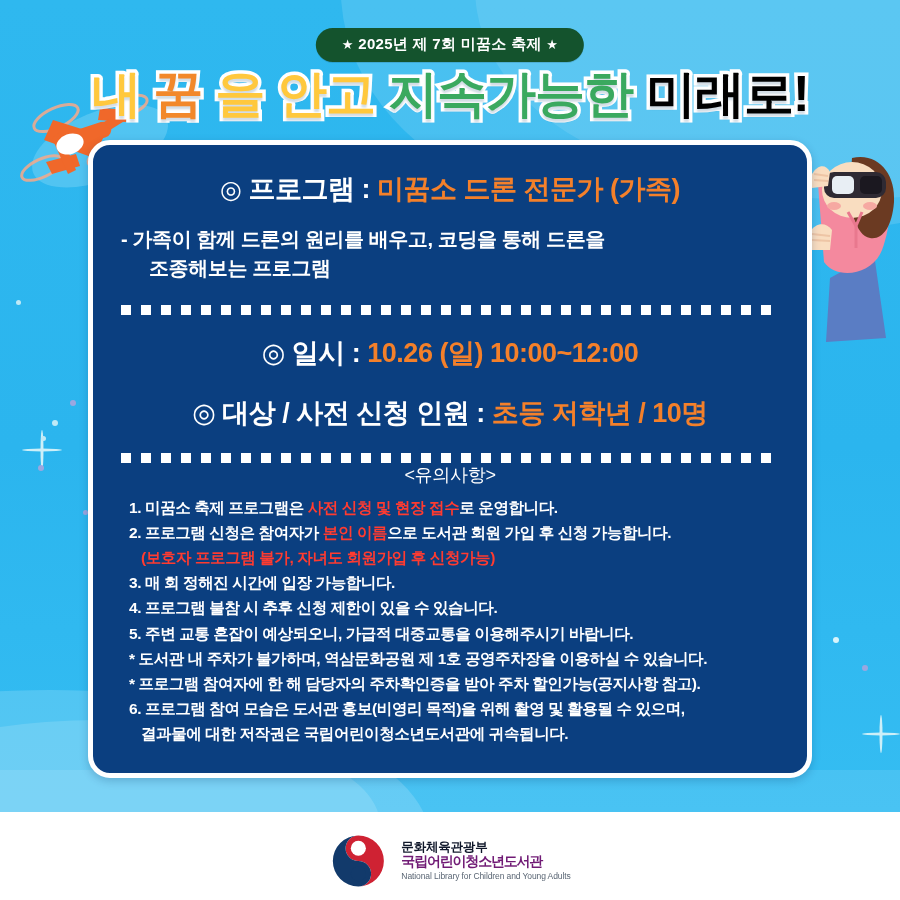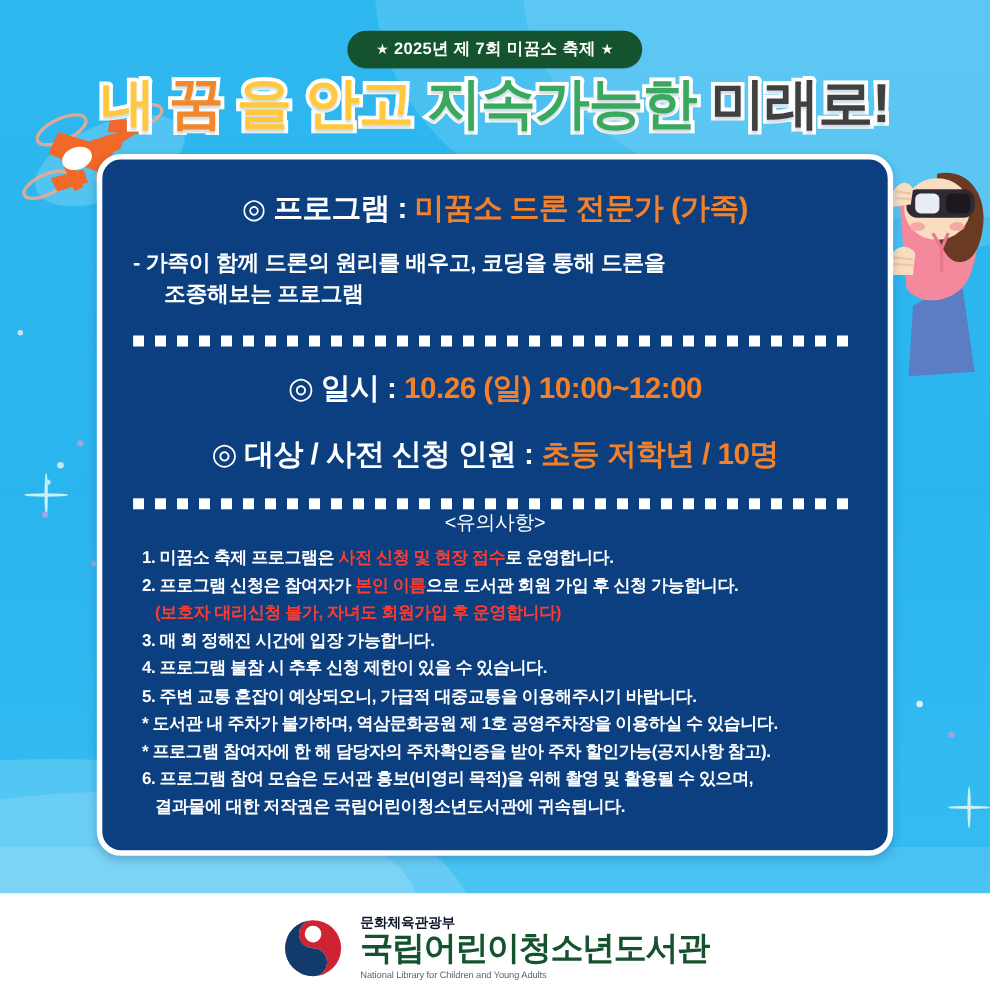--- a/index.html
+++ b/index.html
@@ -118,21 +118,21 @@
     white-space: nowrap;
   }
   .title span {
     -webkit-text-stroke: 7px #ffffff;
     paint-order: stroke fill;
     text-shadow: 0 3px 2px rgba(0,60,110,0.18);
   }
   .t-yellow { color: #ffc83d; }
   .t-orange { color: #f2882a; }
   .t-green  { color: #3aa95f; }
-  .t-blue   { color: #404040; }
+  .t-blue   { color: #000000; }
 
   
   .drone {
     position: absolute;
     left: 8px; top: 74px;
     width: 180px; height: 150px;
   }
   .character {
     position: absolute;
     right: 0px; top: 128px;
@@ -227,23 +227,23 @@
   }
   .taegeuk { width: 58px; height: 58px; flex: 0 0 auto; }
   .logo-text { line-height: 1.12; }
   .logo-ministry {
     font-size: 12.5px;
     font-weight: bold;
     color: #0f172a;
     letter-spacing: -0.2px;
   }
   .logo-library {
-    font-size: 30px;
-    font-weight: bold;
-    color: #14532d;
+    font-size: 14px;
+    font-weight: bold;
+    color: #701a75;
     letter-spacing: -1.2px;
   }
   .logo-en {
     font-size: 8.5px;
     color: #5a6674;
     letter-spacing: -0.1px;
     margin-top: 2px;
   }
 </style>
 </head>
@@ -355,21 +355,21 @@
         <span class="accent">초등 저학년 / 10명</span>
       </div>
 
       <div class="dotline"></div>
 
       <div class="notice-title">&lt;유의사항&gt;</div>
 
       <ul class="notice-list" id="notice-list">
           <li><span>1. 미꿈소 축제 프로그램은 </span><span class="red">사전 신청 및 현장 접수</span><span>로 운영합니다.</span></li>
           <li><span>2. 프로그램 신청은 참여자가 </span><span class="red">본인 이름</span><span>으로 도서관 회원 가입 후 신청 가능합니다.</span></li>
-          <li class="indent"><span class="red">(보호자 대리신청 불가, 자녀도 회원가입 후 운영합니다)</span></li>
+          <li class="indent"><span class="red">(보호자 프로그램 불가, 자녀도 회원가입 후 신청가능)</span></li>
           <li><span>3. 매 회 정해진 시간에 입장 가능합니다.</span></li>
           <li><span>4. 프로그램 불참 시 추후 신청 제한이 있을 수 있습니다.</span></li>
           <li><span>5. 주변 교통 혼잡이 예상되오니, 가급적 대중교통을 이용해주시기 바랍니다.</span></li>
           <li><span>* 도서관 내 주차가 불가하며, 역삼문화공원 제 1호 공영주차장을 이용하실 수 있습니다.</span></li>
           <li><span>* 프로그램 참여자에 한 해 담당자의 주차확인증을 받아 주차 할인가능(공지사항 참고).</span></li>
           <li><span>6. 프로그램 참여 모습은 도서관 홍보(비영리 목적)을 위해 촬영 및 활용될 수 있으며,</span></li>
           <li class="indent"><span>결과물에 대한 저작권은 국립어린이청소년도서관에 귀속됩니다.</span></li>
         </ul>
 
     </div>

